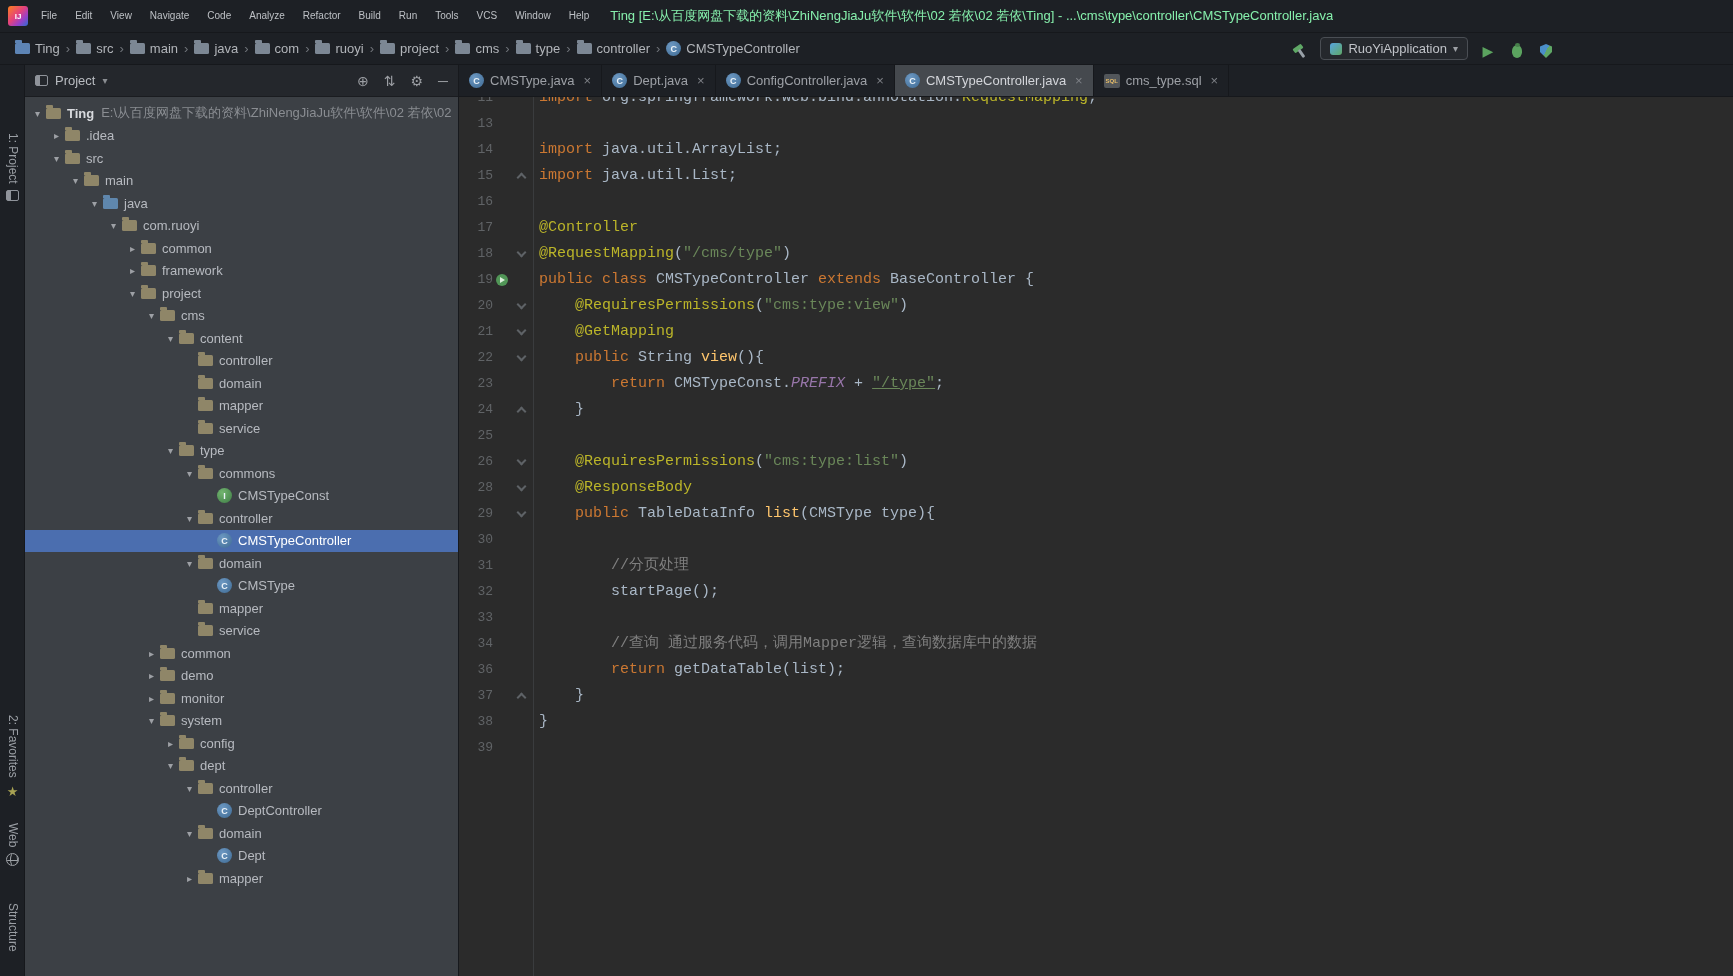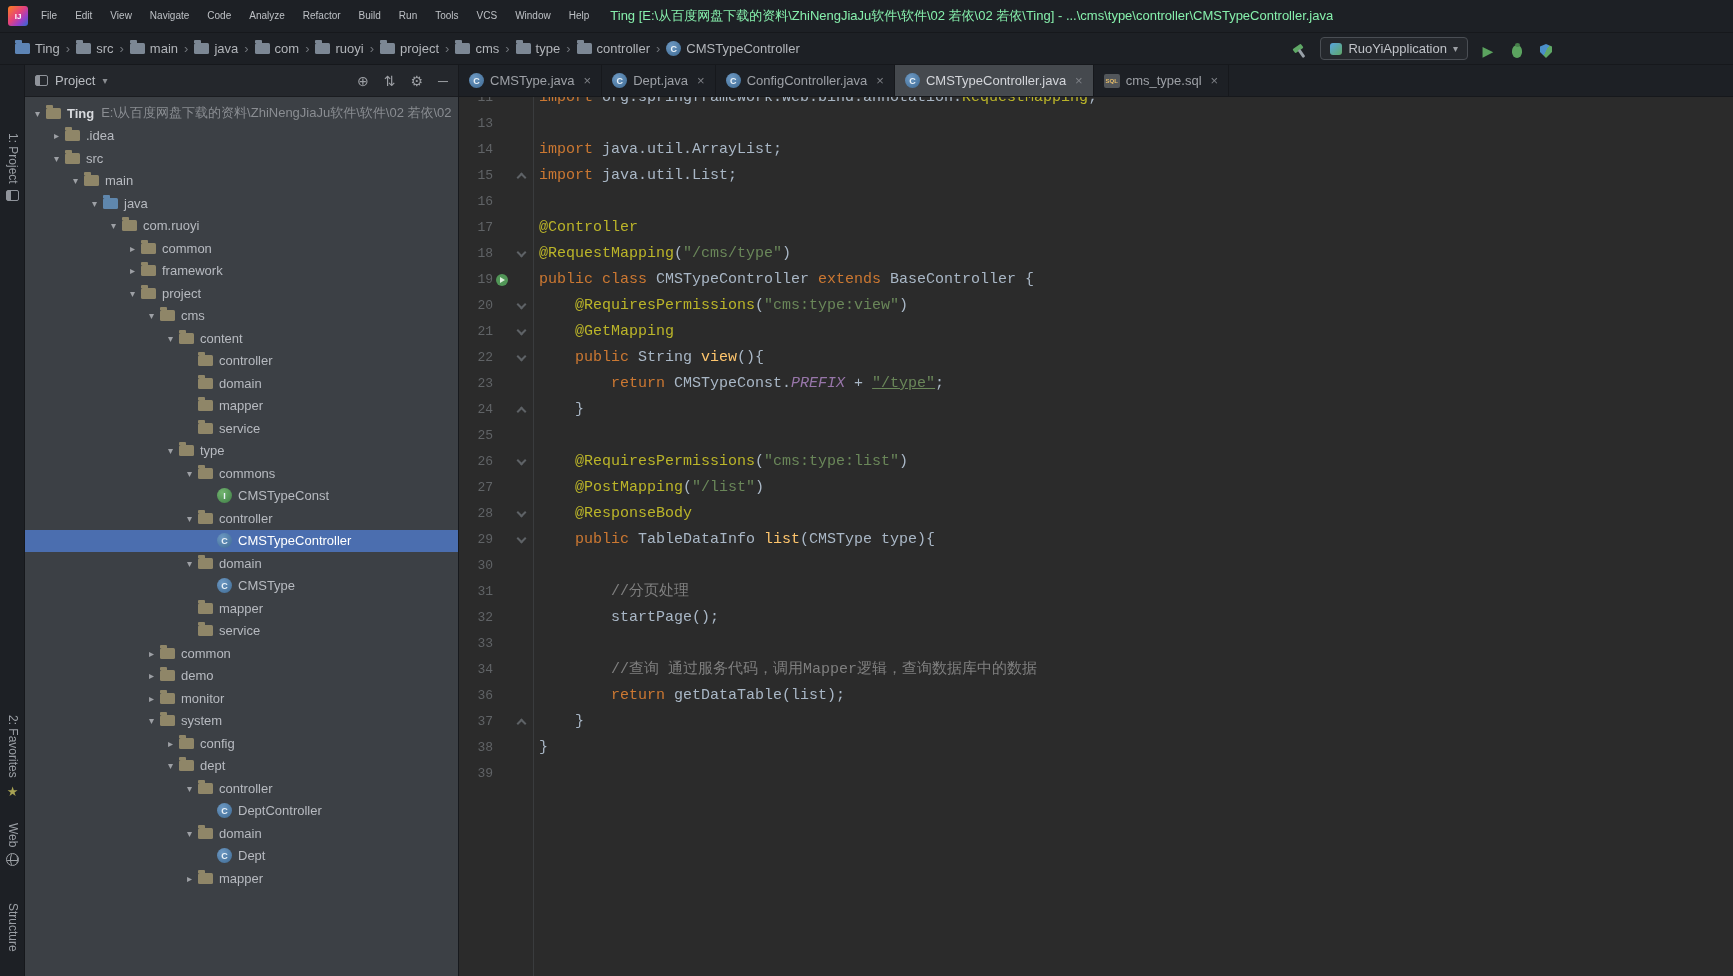--- a/index.html
+++ b/index.html
@@ -534,26 +534,20 @@
           </div>
           <div class="cl">
             <span class="ln">26</span>
             <span class="gslot"></span>
             <span class="fslot">
               <div class="fold down"></div>
             </span>
             <span class="code"><span class="t-p">    </span><span class="t-a">@RequiresPermissions</span><span class="t-p">(</span><span class="t-s">"cms:type:list"</span><span class="t-p">)</span></span>
           </div>
           <div class="cl">
-            <span class="ln">27</span>
-            <span class="gslot"></span>
-            <span class="fslot"></span>
-            <span class="code"><span class="t-p">    </span><span class="t-a">@PostMapping</span><span class="t-p">(</span><span class="t-s">"/list"</span><span class="t-p">)</span></span>
-          </div>
-          <div class="cl">
             <span class="ln">28</span>
             <span class="gslot"></span>
             <span class="fslot">
               <div class="fold down"></div>
             </span>
             <span class="code"><span class="t-p">    </span><span class="t-a">@ResponseBody</span></span>
           </div>
           <div class="cl">
             <span class="ln">29</span>
             <span class="gslot"></span>

